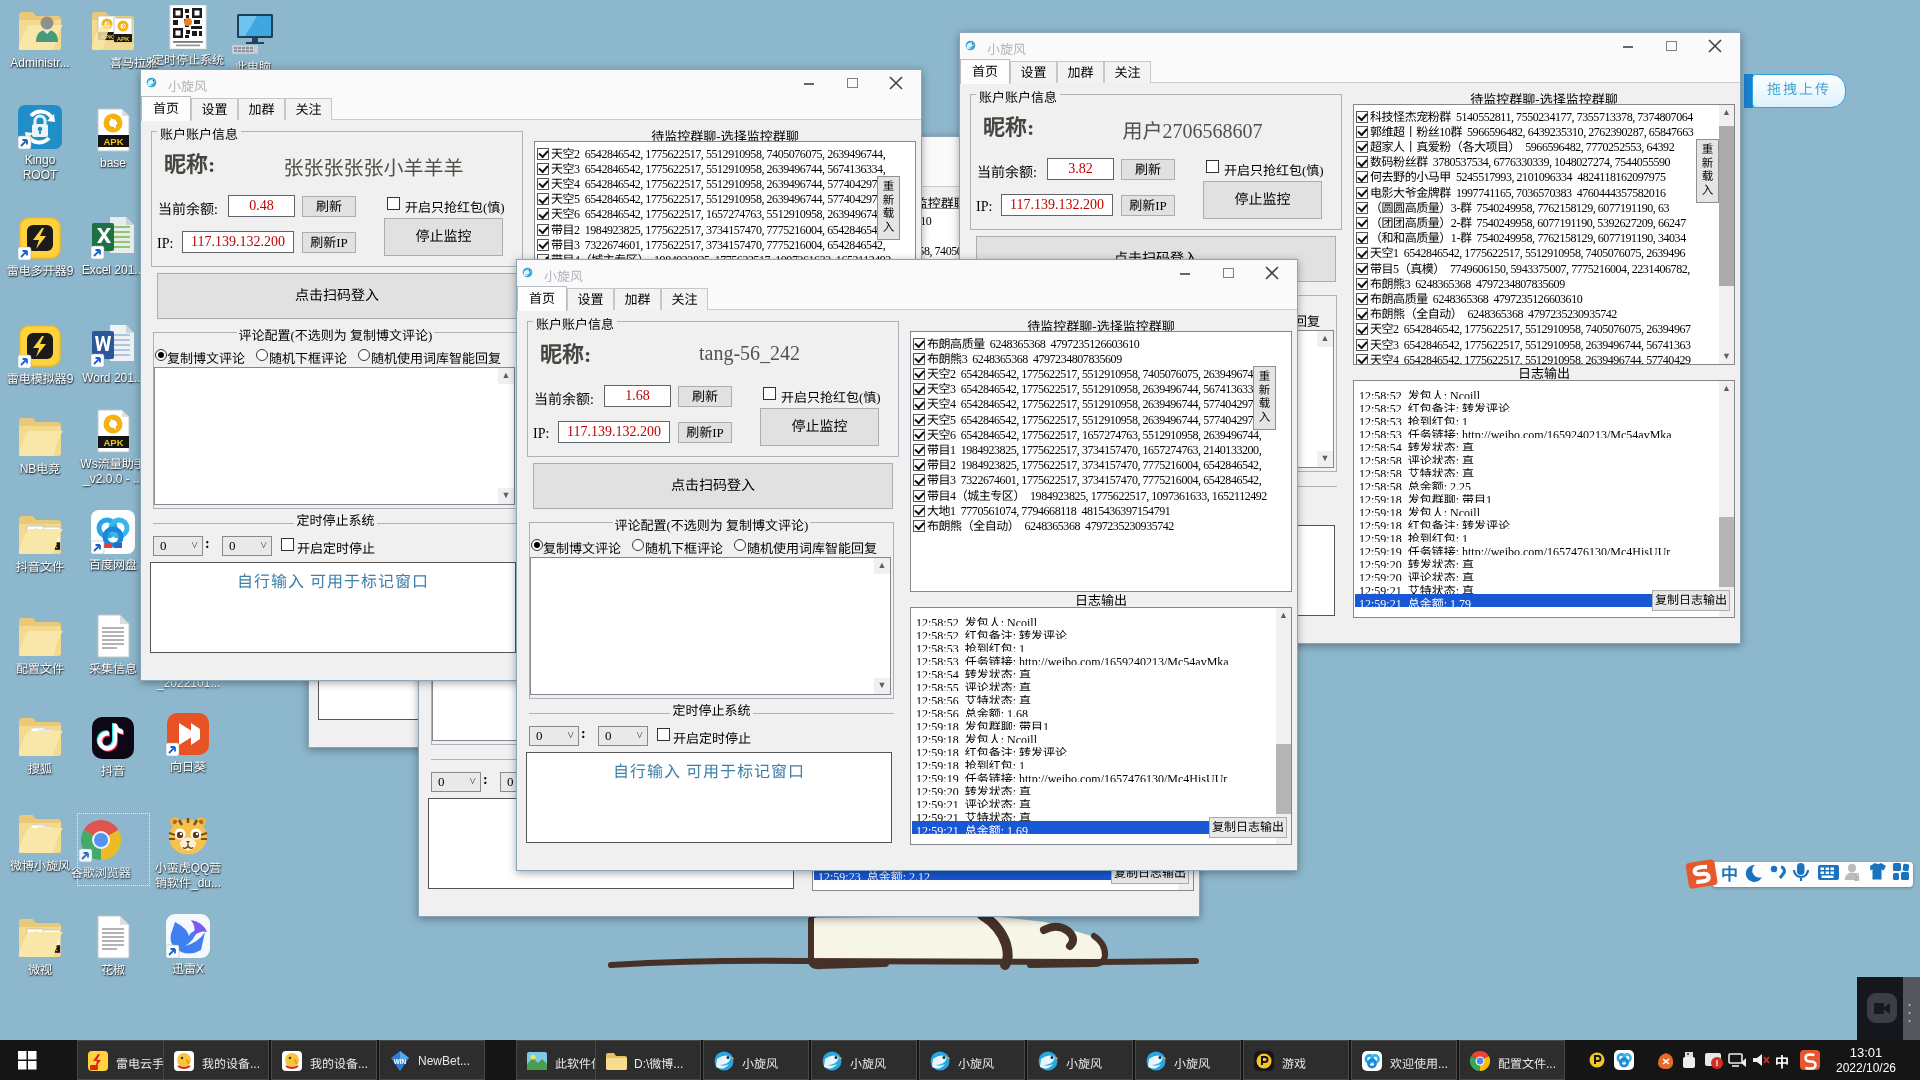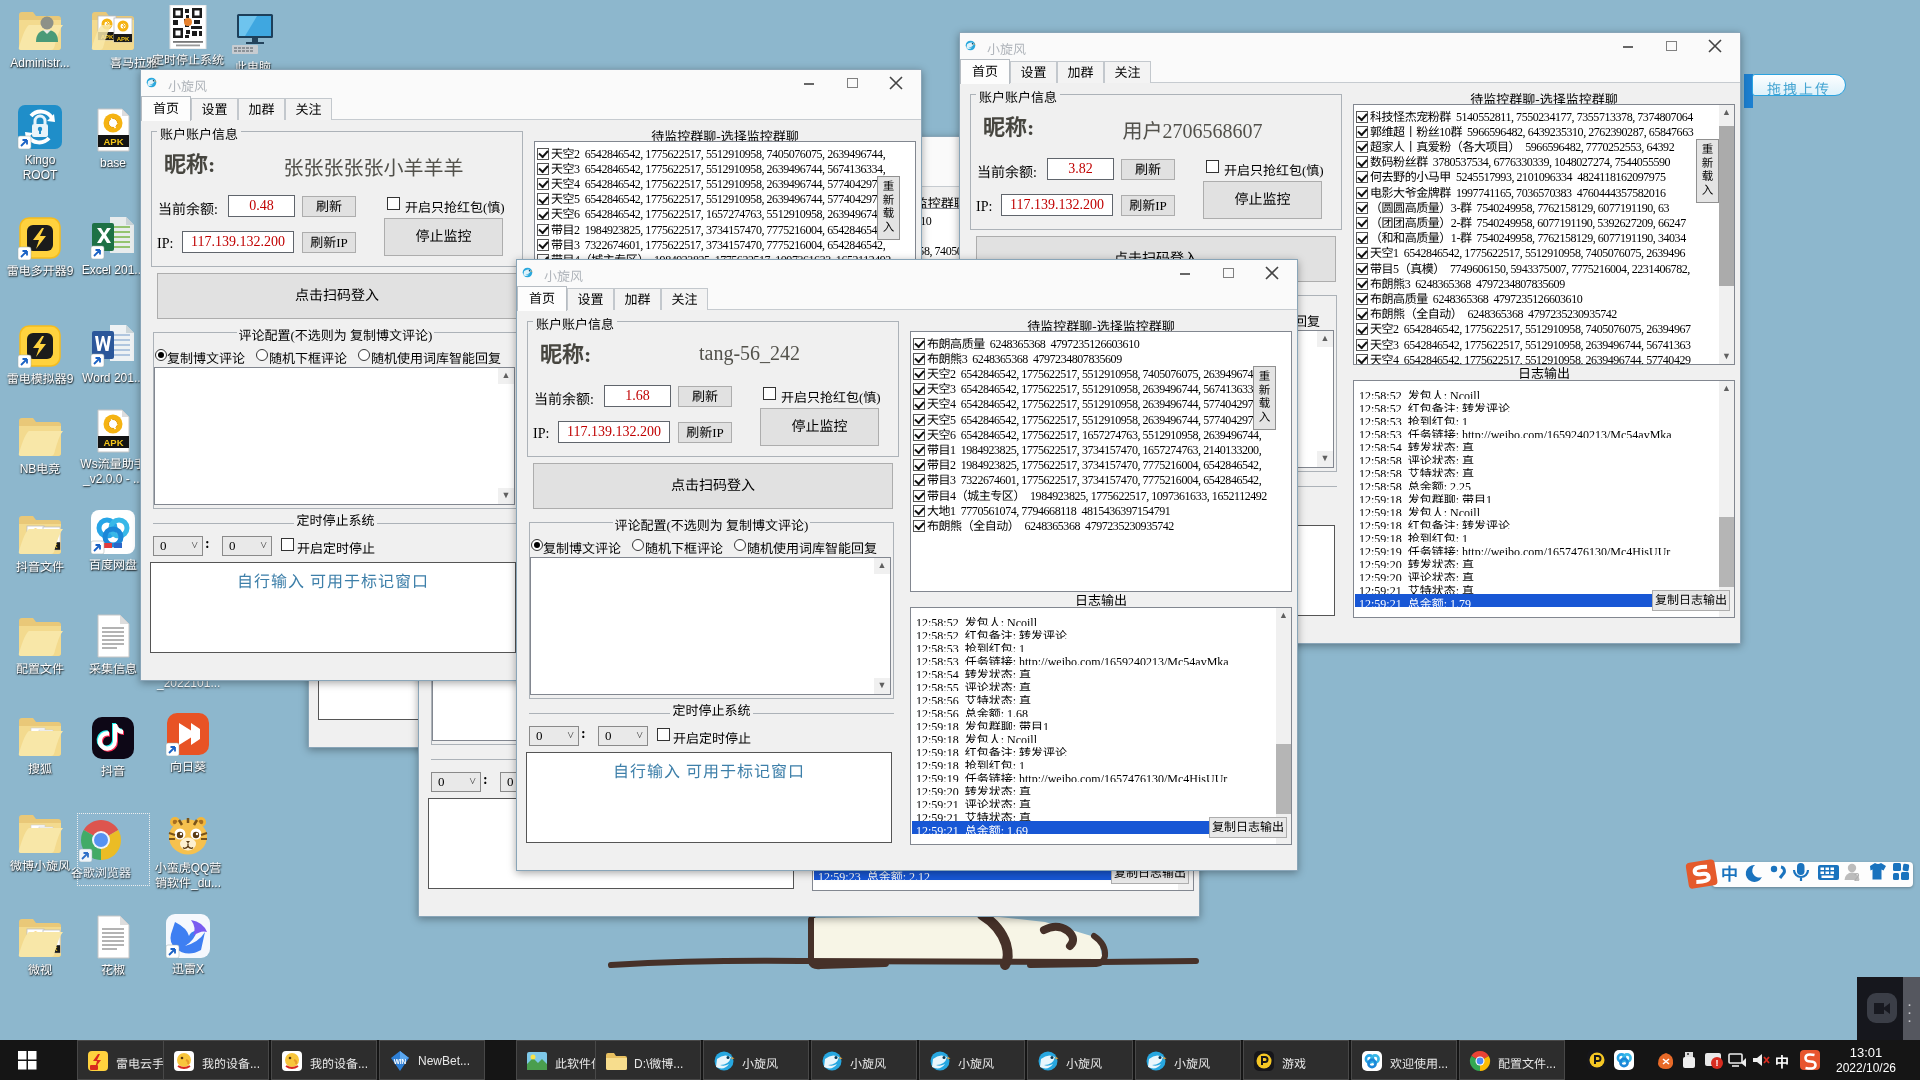--- a/index.html
+++ b/index.html
@@ -893,21 +893,21 @@
         <div class="sbv" style="right: 0px; top: 0px; width: 15px; bottom: 0px;">
           <div class="sbtn" style="left: 0px; top: 0px; width: 15px; height: 15px;">▲</div>
           <div style="position: absolute; left: 0px; bottom: 30px; width: 15px; height: 70px; background: rgb(181, 181, 181);"></div>
         </div>
         <div class="btn" style="right: 4px; bottom: 6px; width: 78px; height: 21px; line-height: 19px; font-size: 12px; background: rgb(232, 232, 232);">复制日志输出</div>
       </div>
     </div>
   </div>
 
 <div class="abs" style="left:1744px;top:74px;width:9px;height:34px;background:#1b7fd0"></div>
-<div class="abs" style="left:1752px;top:74px;width:94px;height:22px;background:linear-gradient(#fdfeff,#ddf1fa);border:1.5px solid #2ba3e0;border-radius:4px 15px 15px 4px;color:#46a5d2;font-size:14px;text-align:center;line-height:29px;letter-spacing:2px">拖拽上传</div>
+<div class="abs" style="left:1752px;top:74px;width:94px;height:34px;background:linear-gradient(#fdfeff,#ddf1fa);border:1.5px solid #2ba3e0;border-radius:4px 15px 15px 4px;color:#46a5d2;font-size:14px;text-align:center;line-height:29px;letter-spacing:2px">拖拽上传</div>
 
 <div class="abs" style="left:1712px;top:862px;width:201px;height:25px;background:#fdfdfd;border-radius:4px;box-shadow:0 1px 3px rgba(0,0,0,.3)"></div>
 <svg class="abs" style="left:1684px;top:853px" width="236" height="40" viewBox="0 0 236 40">
   <g transform="rotate(-9 18 20)">
       <rect x="3" y="8" width="29" height="26" rx="4" fill="#e55a2b"></rect>
       <path d="M 24 14.5 Q 11 12.5 11 17.5 Q 11 21 17.5 21 Q 24 21 24 25 Q 24 30 11 28" fill="none" stroke="#fff" stroke-width="4"></path>
     </g>
   <text x="37" y="27" font-size="17" font-weight="bold" fill="#1a73be" font-family="Liberation Sans">中</text>
   <path d="M 71 12 a 8.5 8.5 0 1 0 7 12 a 7 7 0 0 1 -7 -12" fill="#1a73be"></path>
   <circle cx="90" cy="16" r="3.2" fill="#1a73be"></circle>

